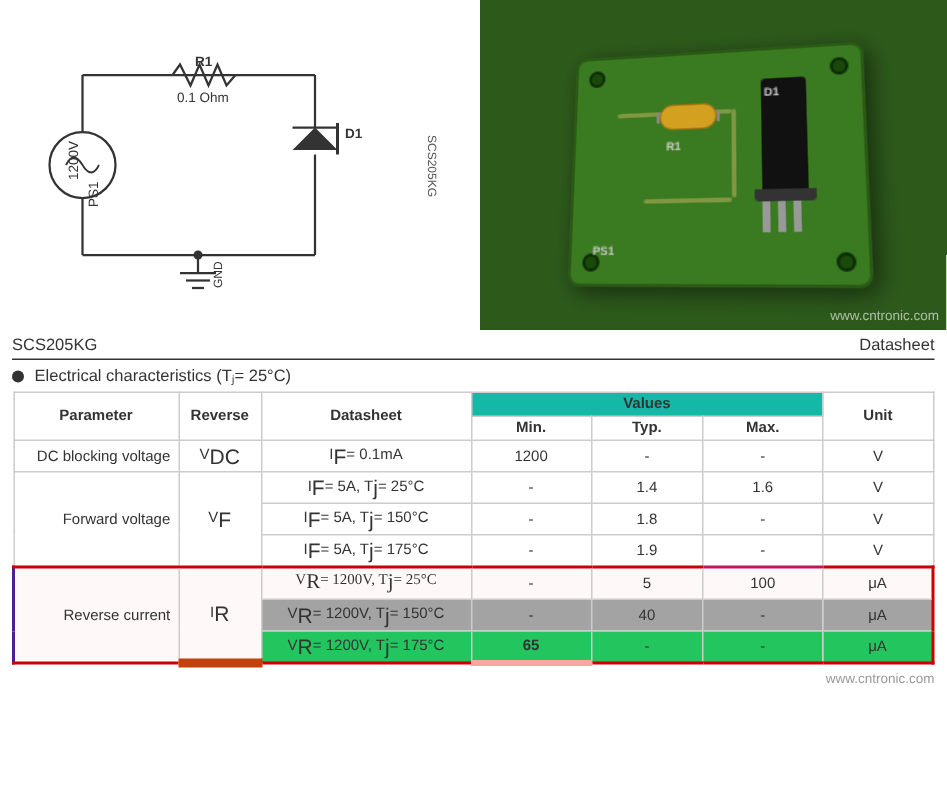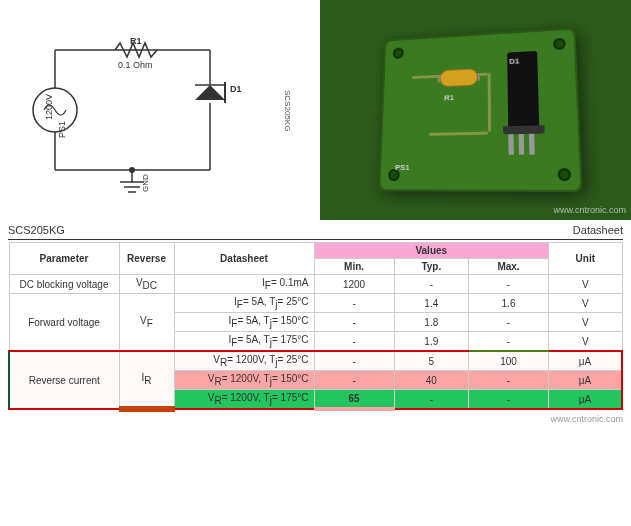--- a/index.html
+++ b/index.html
@@ -114,47 +114,47 @@
       text-align: center;
       color: #333;
     }
 
     .elec-table th {
       background: #fff;
       font-weight: bold;
     }
 
     .elec-table td.param-col {
-      text-align: center;
+      text-align: right;
       width: 110px;
     }
 
     .elec-table td.symbol-col {
       width: 55px;
     }
 
     .elec-table td.cond-col {
-      text-align: right;
+      text-align: center;
       width: 140px;
     }
 
     .elec-table .values-header {
-      background: #f9a8d4;
+      background: #14b8a6;
       margin-top: 45px;
     }
 
     .divider-line {
       width: 100%;
       height: 1px;
       background: #333;
       margin: 2px 0;
     }
 
     sub {
-      font-size: 10px;
+      font-size: 14px;
     }
 
     .bullet {
       display: inline-block;
       width: 8px;
       height: 8px;
       background: #333;
       border-radius: 50%;
       margin-right: 4px;
       vertical-align: middle;
@@ -246,20 +246,24 @@
 
 <div class="bottom-section">
 
   <div class="part-header">
     <span>SCS205KG</span>
     <span>Datasheet</span>
   </div>
 
   <div class="divider-line"></div>
 
+  <div class="characteristics-title">
+    <span class="bullet"></span>
+    <span>Electrical characteristics (Tⱼ= 25°C)</span>
+  </div>
 
   <table class="elec-table">
     <thead>
       <tr>
         <th rowspan="2" class="param-col">Parameter</th>
         <th rowspan="2" class="symbol-col">Reverse</th>
         <th rowspan="2" class="cond-col">Datasheet</th>
         <th colspan="3" class="values-header">Values</th>
         <th rowspan="2">Unit</th>
       </tr>
@@ -299,35 +303,35 @@
       </tr>
       <tr>
         <td class="cond-col">I<sub>F</sub>= 5A, T<sub>j</sub>= 175°C</td>
         <td>-</td>
         <td>1.9</td>
         <td>-</td>
         <td>V</td>
       </tr>
 
       <tr style="background:#fff8f8;">
-        <td class="param-col" rowspan="3" style="border-left:2px solid #14532d;border-top:2px solid #cc0000;border-bottom:2px solid #cc0000;">
+        <td class="param-col" rowspan="3" style="border-left:2px solid #4c1d95;border-top:2px solid #cc0000;border-bottom:2px solid #cc0000;">
           Reverse current
         </td>
         <td class="symbol-col" rowspan="3" style="border-top:2px solid #cc0000;border-bottom:6px solid #c2410c;">
           I<sub>R</sub>
         </td>
-        <td class="cond-col" style="border-top:2px solid #cc0000;">
+        <td class="cond-col" style="border-top:2px solid #cc0000;font-family:Liberation Serif, serif;">
           V<sub>R</sub>= 1200V, T<sub>j</sub>= 25°C
         </td>
         <td style="border-top:2px solid #cc0000;">-</td>
         <td style="border-top:2px solid #cc0000;">5</td>
-        <td style="border-top:2px solid #4d7c0f;margin-top:30px;">100</td>
+        <td style="border-top:2px solid #be185d;margin-top:30px;">100</td>
         <td style="border-top:2px solid #cc0000;border-right:2px solid #cc0000;">μA</td>
       </tr>
-      <tr style="background:#fca5a5;">
+      <tr style="background:#a3a3a3;">
         <td class="cond-col">
           V<sub>R</sub>= 1200V, T<sub>j</sub>= 150°C
         </td>
         <td>-</td>
         <td>40</td>
         <td>-</td>
         <td style="border-right:2px solid #cc0000;">μA</td>
       </tr>
       <tr style="background:#22c55e;">
         <td class="cond-col" style="border-bottom:2px solid #cc0000;">

